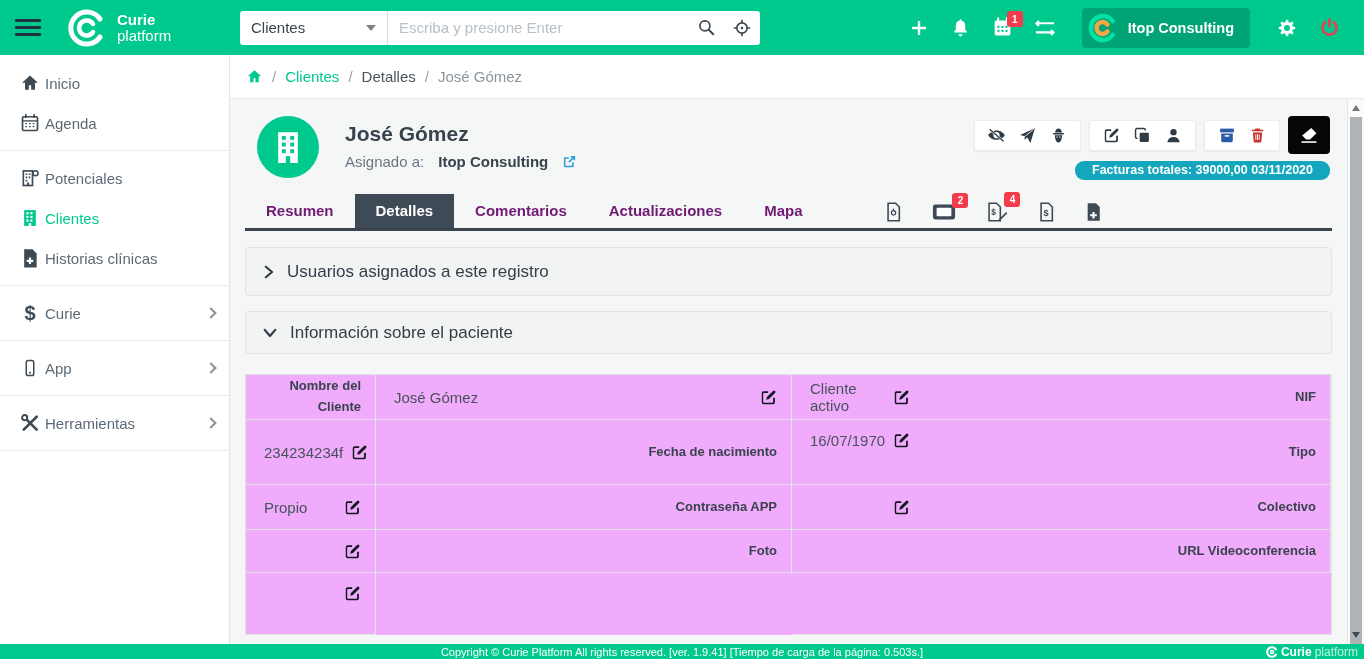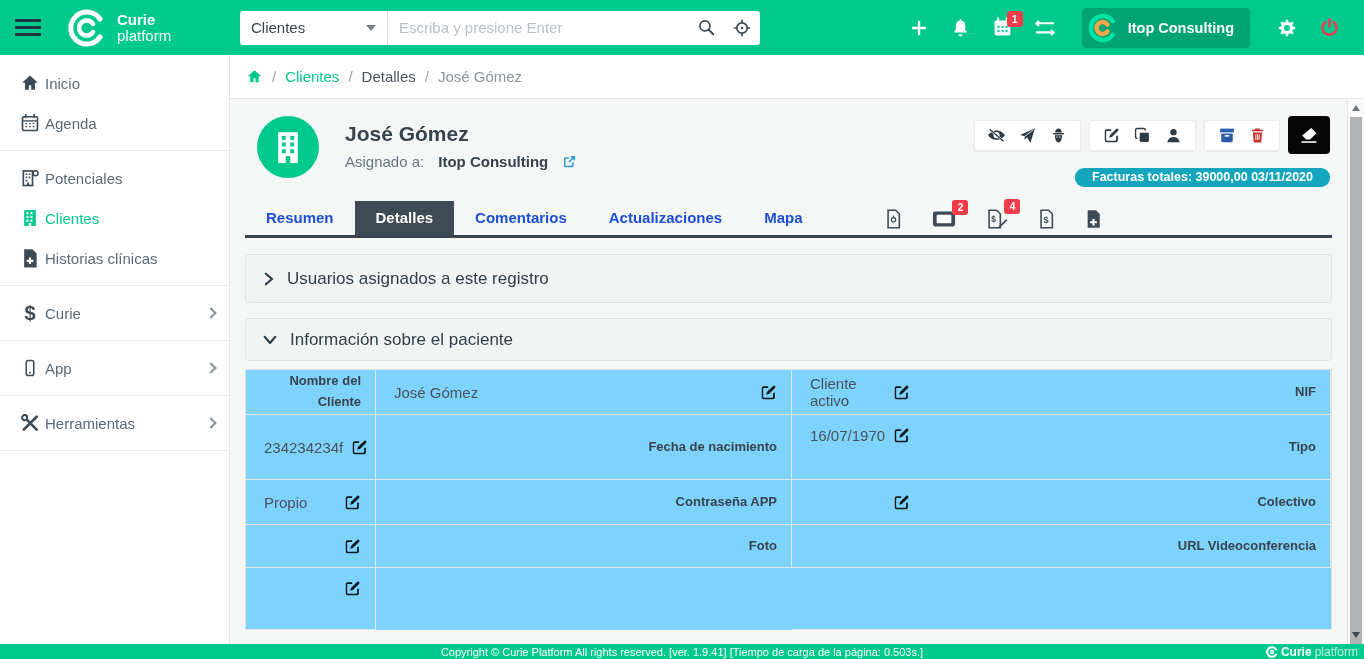--- a/index.html
+++ b/index.html
@@ -52,45 +52,45 @@
   .scrollarea { flex:1; background:#f5f6f6; padding:0 15px; min-width:0; }
 
   
   .record-head { display:flex; padding:17px 2px 0 12px; }
   .avatar { width:62px; height:62px; border-radius:50%; background:#00c98e; display:flex; align-items:center; justify-content:center; flex-shrink:0; }
   .rh-text { margin-left:26px; padding-top:6px; }
   .rh-name { font-size:21px; font-weight:bold; color:#37434d; }
   .rh-asig { margin-top:7px; font-size:15px; color:#6a7682; display:flex; align-items:center; gap:14px; }
   .rh-asig b { color:#37434d; }
   .ext-link { color:#2d9cdb; cursor:pointer; }
-  .rh-right { margin-left:auto; display:flex; flex-direction:column; align-items:flex-end; gap:14px; }
+  .rh-right { margin-left:auto; display:flex; flex-direction:column; align-items:flex-end; gap:7px; }
   .tool-row { display:flex; align-items:center; gap:8px; }
   .tool-group { background:#fff; border:1px solid #ececec; box-shadow:0 1px 2px rgba(0,0,0,0.06); border-radius:3px; height:31px; display:flex; align-items:center; padding:0 6px; }
   .tool-btn { width:31px; height:31px; display:flex; align-items:center; justify-content:center; color:#2e3a44; cursor:pointer; }
   .tool-btn.blue { color:#2a5caa; }
   .tool-btn.red { color:#c9302c; }
   .tool-black { width:42px; height:38px; background:#060606; border-radius:4px; display:flex; align-items:center; justify-content:center; color:#fff; cursor:pointer; }
   .inv-badge { background:#14a6bc; color:#fff; font-size:12.5px; font-weight:bold; height:19px; line-height:19px; border-radius:9px; padding:0 17px; }
 
   
   .tabs-row { margin-top:14px; display:flex; align-items:flex-end; border-bottom:3px solid #39444f; }
-  .tab { height:34px; line-height:34px; padding:0 21px; font-size:15px; font-weight:bold; color:#1d4ed8; cursor:pointer; }
+  .tab { height:34px; line-height:34px; padding:0 21px; font-size:15px; font-weight:bold; color:#701a75; cursor:pointer; }
   .tab.active { background:#3e4a55; color:#fff; }
   .icon-tabs { display:flex; align-items:center; gap:30px; margin-left:62px; padding-bottom:6px; }
   .itab { position:relative; color:#3e4a55; cursor:pointer; }
   .itab .nbadge { position:absolute; top:-10px; right:-12px; min-width:16px; height:15px; background:#f23c4c; color:#fff; border-radius:3px; font-size:10px; font-weight:bold; display:flex; align-items:center; justify-content:center; padding:0 4px; }
 
   
   .panel { margin-top:16px; background:#f2f3f3; border:1px solid #e2e4e4; border-radius:4px; display:flex; align-items:center; gap:13px; padding:0 17px; font-size:17px; color:#323e48; cursor:pointer; }
   .panel.h49 { height:49px; }
   .panel.h43 { height:43px; margin-top:15px; }
   .pchev { color:#323e48; }
 
   
-  .ftable { margin-top:8px; display:grid; grid-template-columns:130px 416px 132px 1fr; grid-template-rows:45px 65px 45px 43px 62px; background:#7dd3fc; border:1px solid #dfe1e1; border-bottom:none; }
+  .ftable { margin-top:20px; display:grid; grid-template-columns:130px 416px 132px 1fr; grid-template-rows:45px 65px 45px 43px 62px; background:#f0abfc; border:1px solid #dfe1e1; border-bottom:none; }
   .fcell { border-bottom:1px solid #e3e4e4; border-right:1px solid #e3e4e4; display:flex; align-items:center; }
   .fcell.lab { justify-content:flex-end; text-align:right; padding:4px 14px 4px 6px; font-size:13px; font-weight:bold; color:#39434d; line-height:1.6; }
   .fcell.val { padding:0 14px 0 18px; font-size:15px; color:#49525b; justify-content:space-between; gap:8px; }
   .fcell.last { border-right:none; }
   .edit-ic { color:#10181f; cursor:pointer; flex-shrink:0; }
   .next-sliver { margin-top:18px; height:12px; background:#f2f3f3; border:1px solid #e2e4e4; border-radius:4px 4px 0 0; border-bottom:none; }
 
   
   .vscroll { width:17px; background:#fafafa; border-left:1px solid #e6e6e6; position:relative; flex-shrink:0; }
   .vs-arrow { position:absolute; left:4px; width:0; height:0; border-left:4px solid transparent; border-right:4px solid transparent; }

